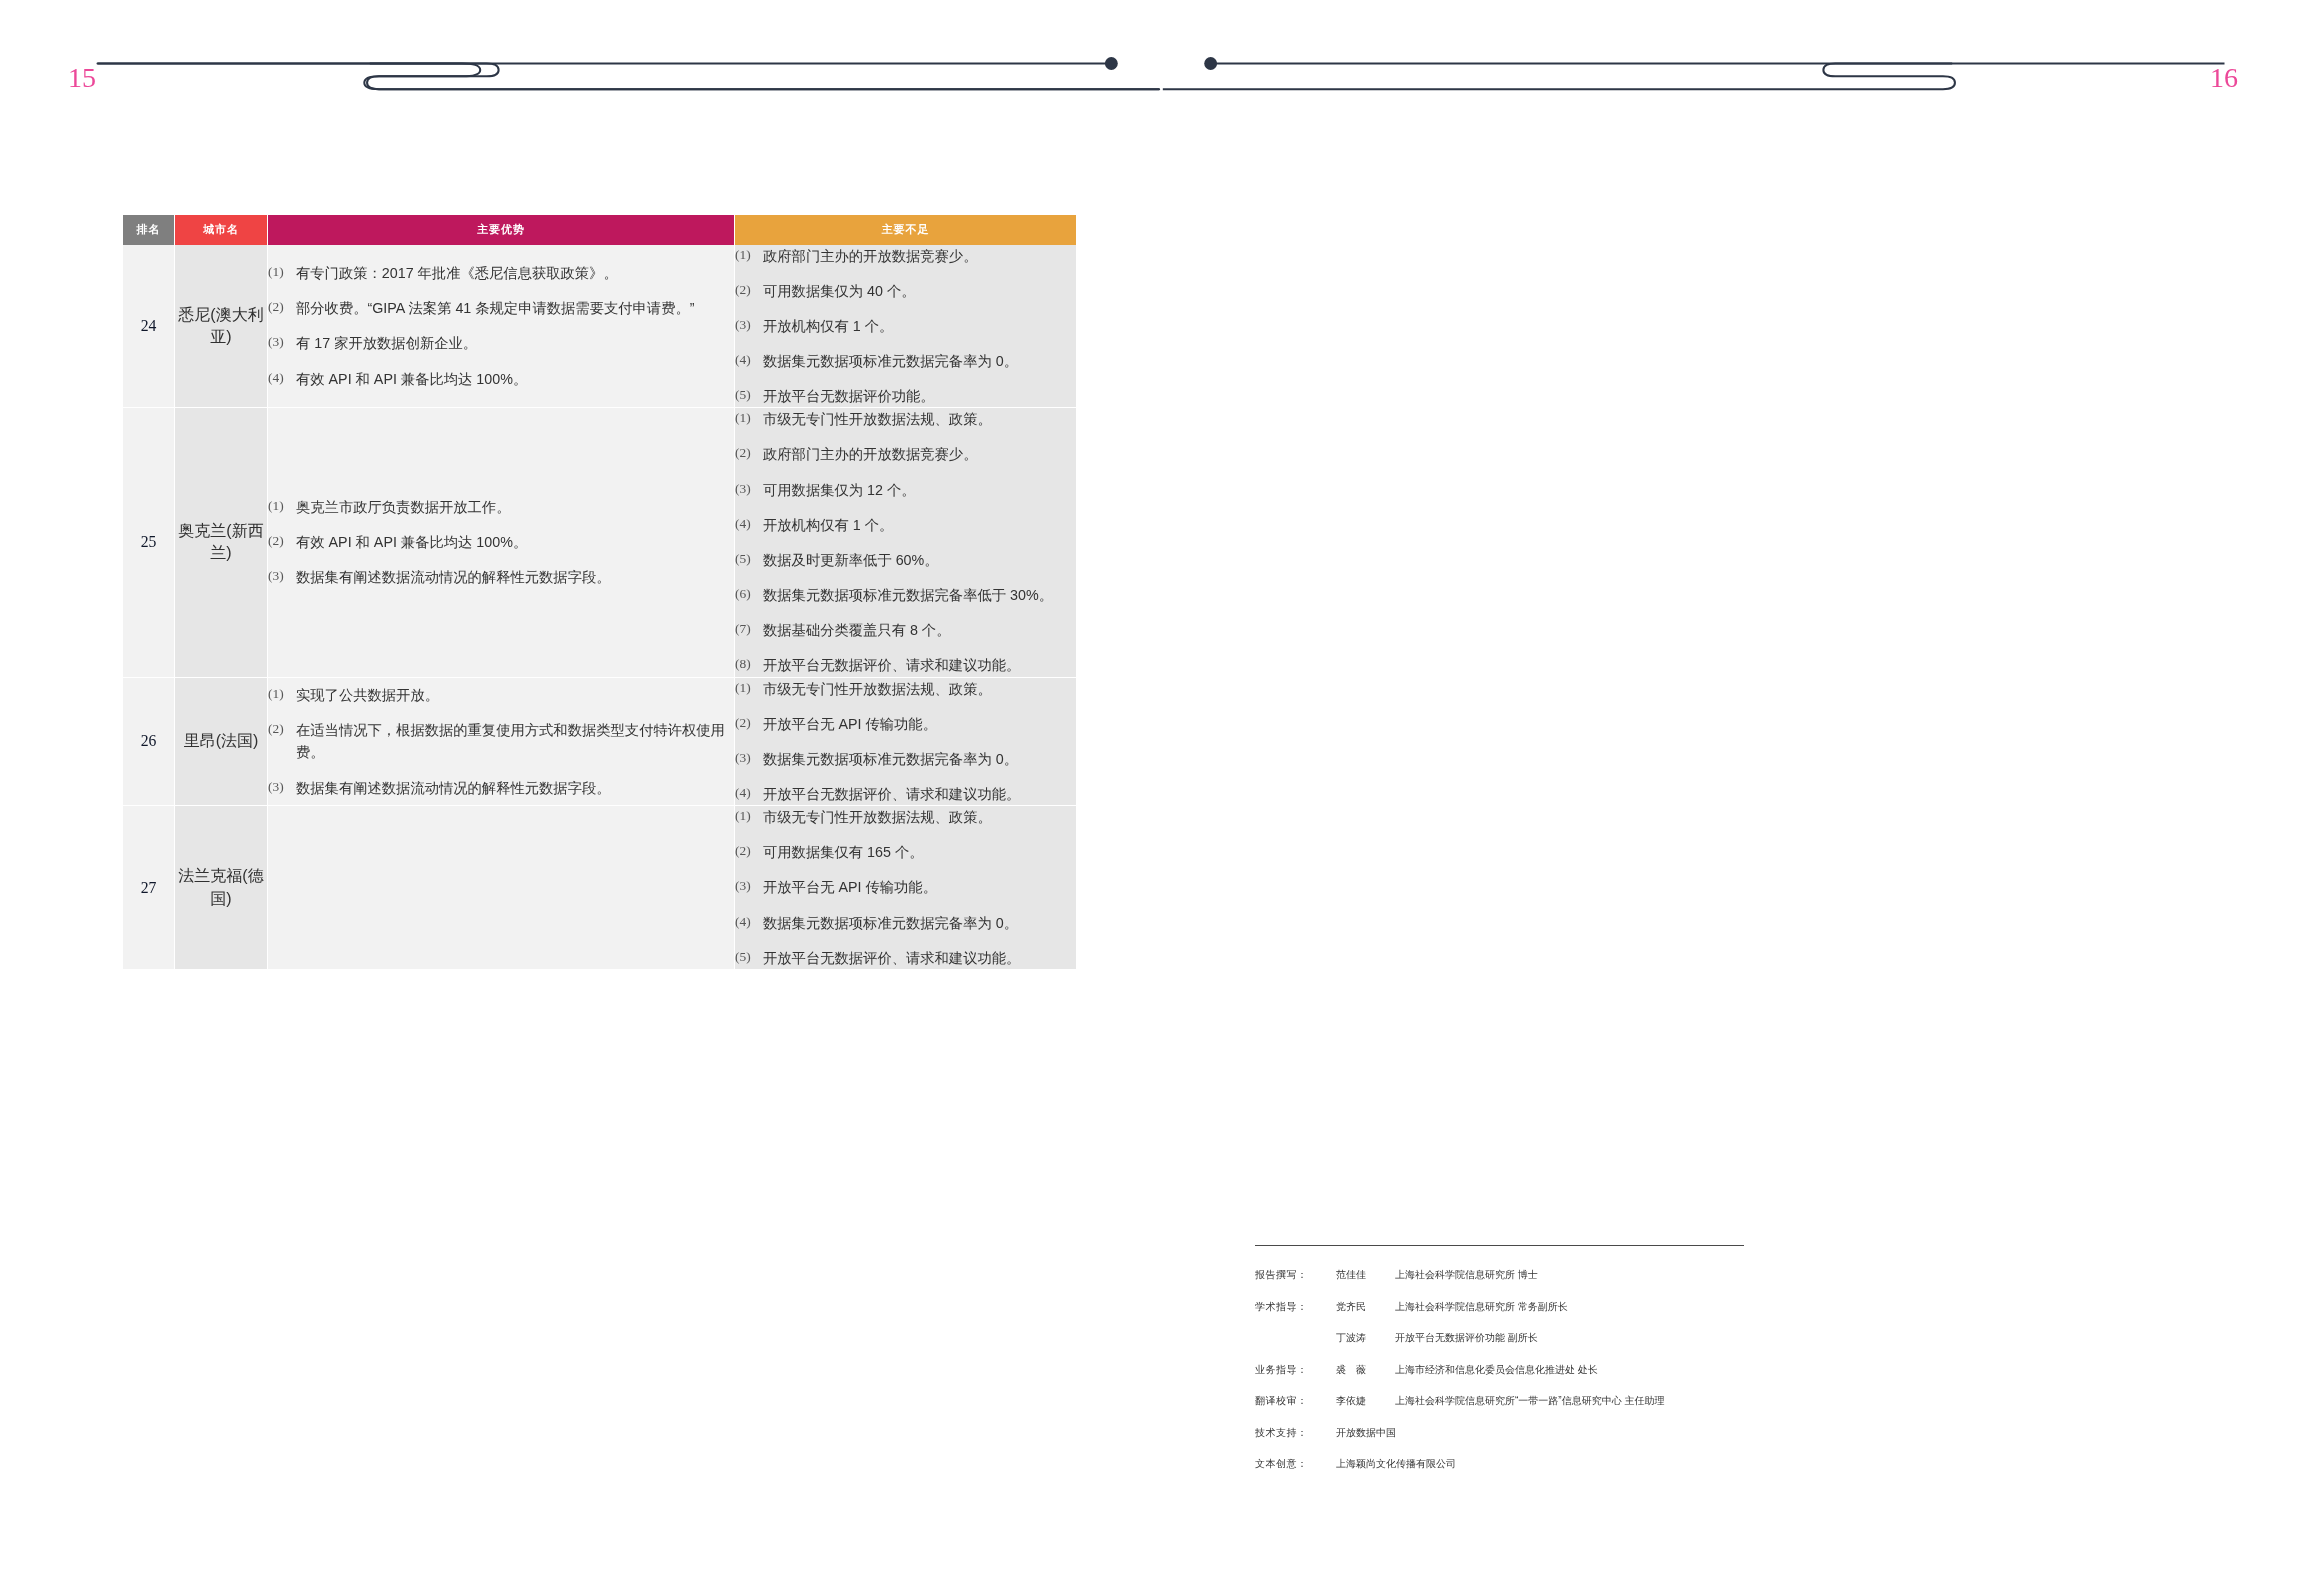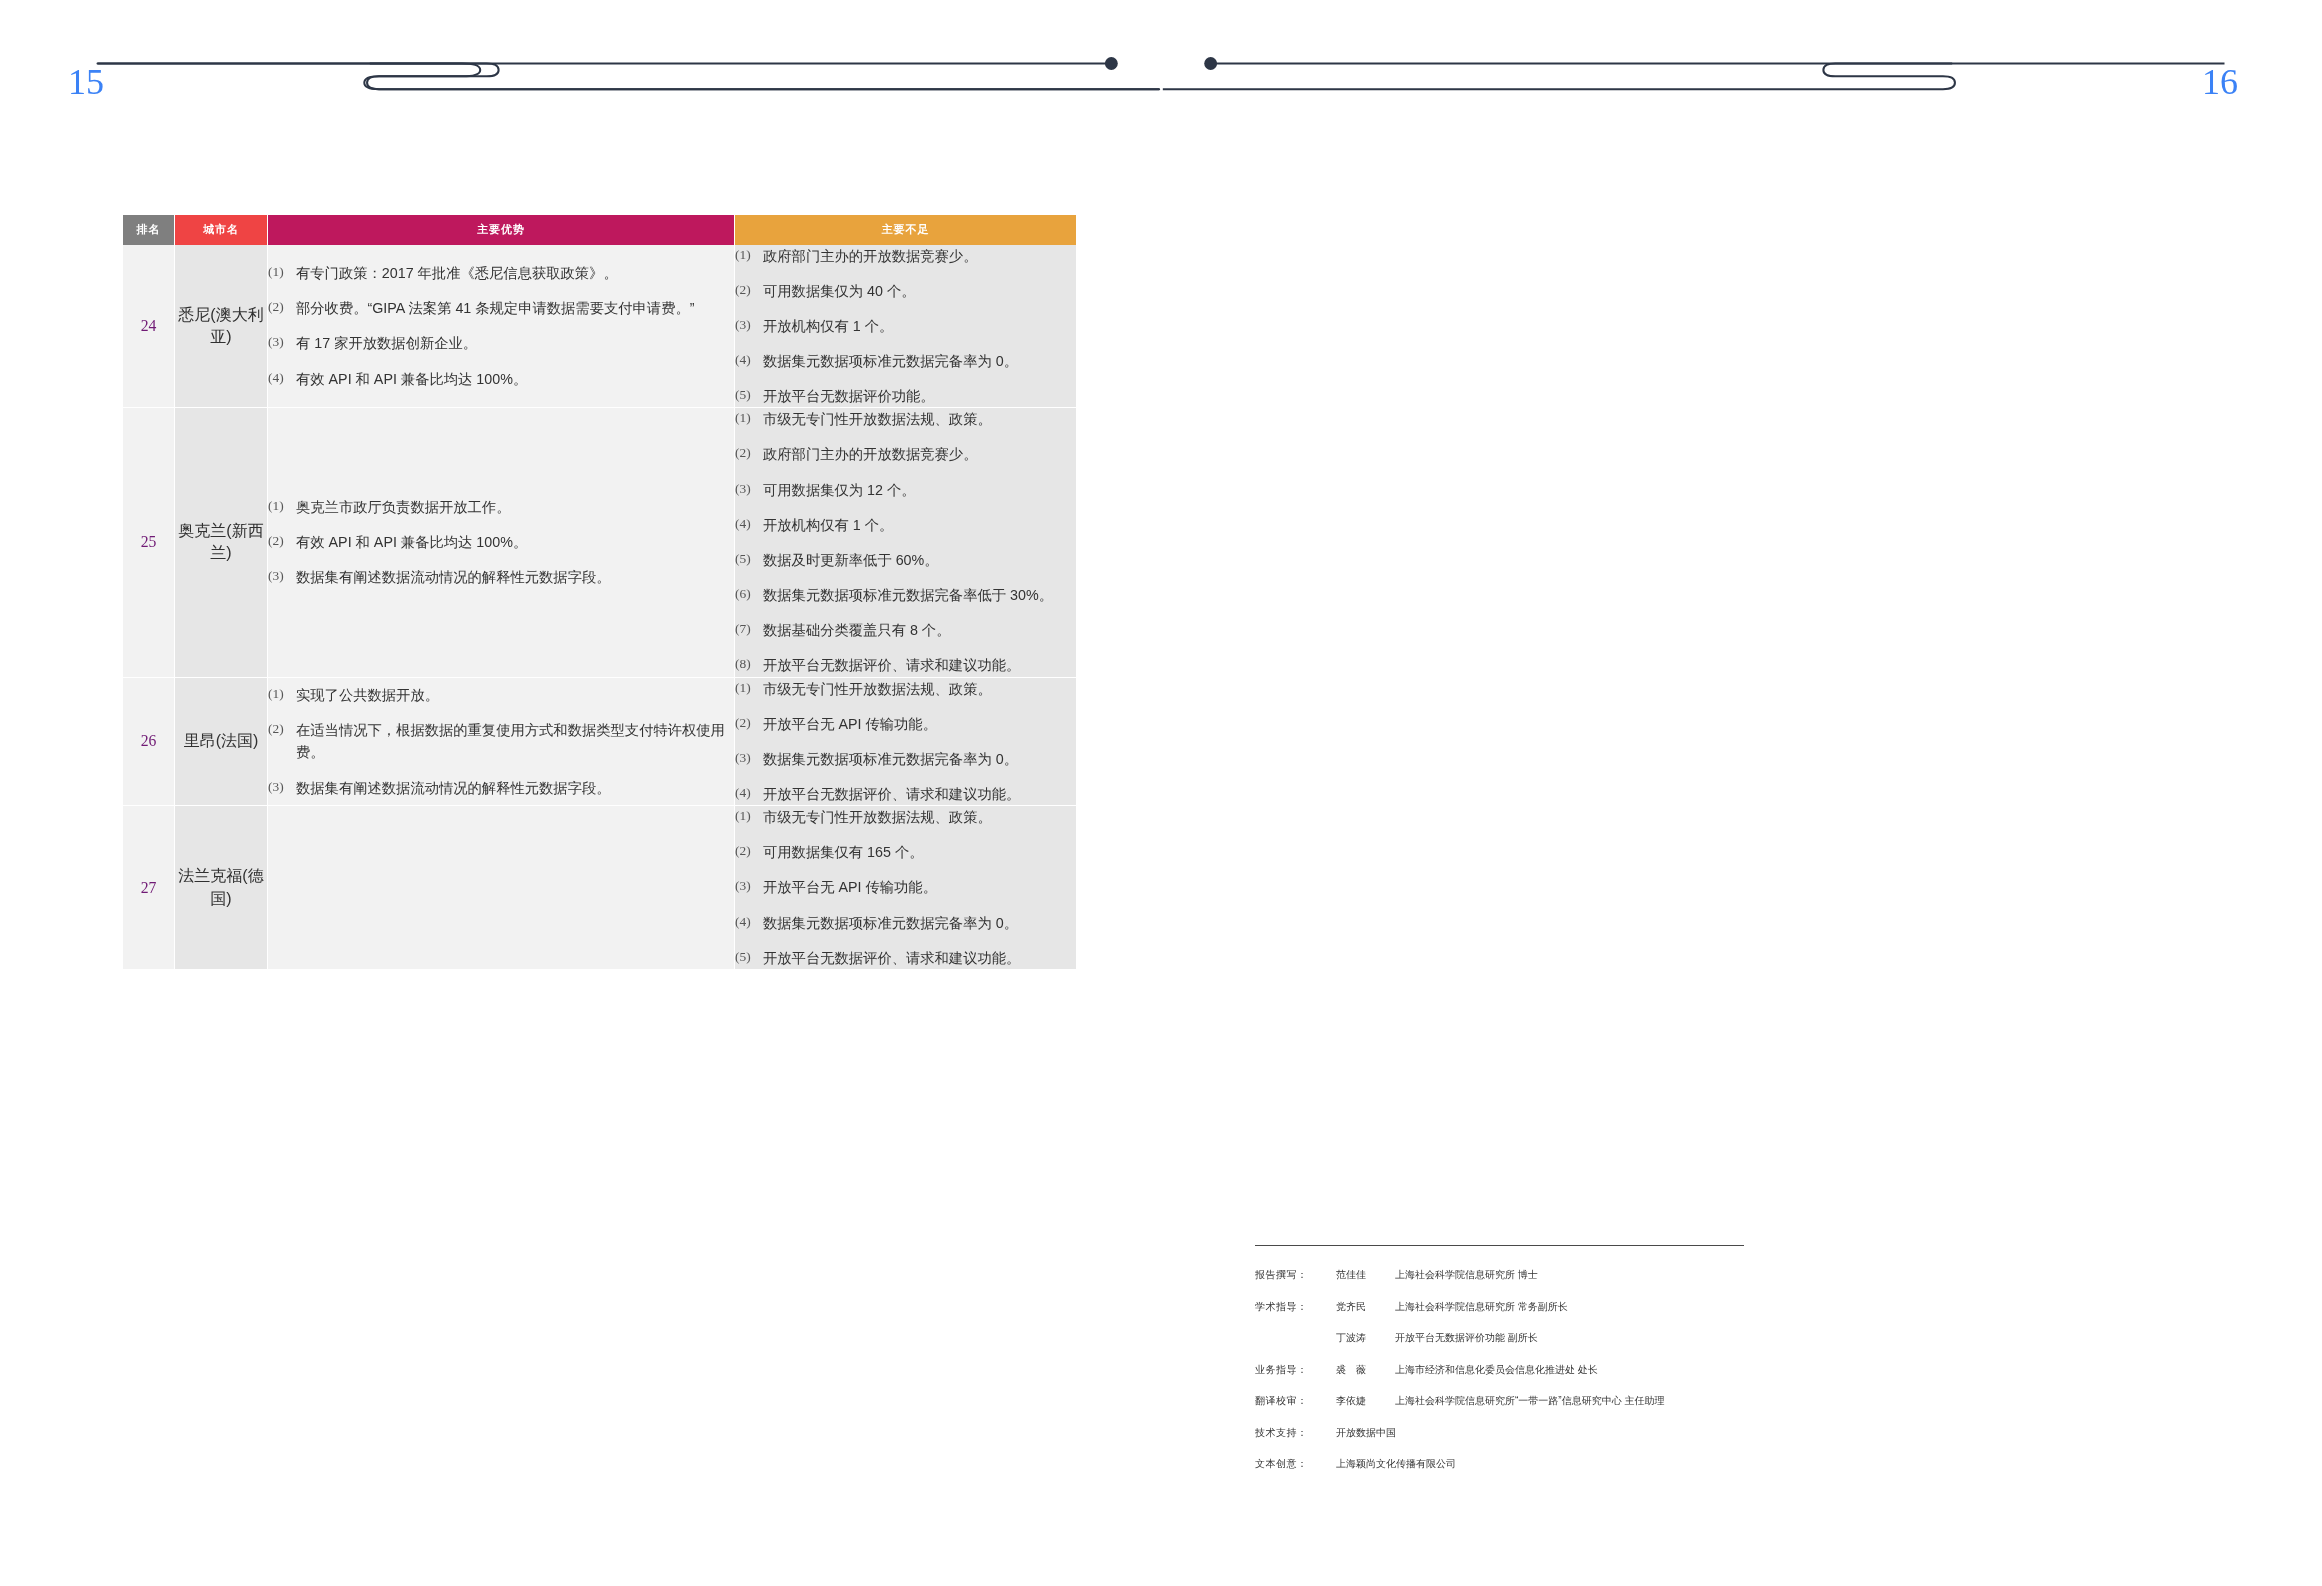--- a/index.html
+++ b/index.html
@@ -27,22 +27,22 @@
     top: 0;
     height: 138px;
   }
   .runhead.left  { left: 0;    width: 1161px; }
   .runhead.right { left: 1161px; width: 1161px; }
 
   .folio {
     position: absolute;
     top: 64px;
     font-family: "Liberation Serif", "DejaVu Serif", serif;
-    font-size: 36px;
-    color: #3b82f6;
+    font-size: 28px;
+    color: #ec4899;
     line-height: 1;
   }
   .folio.l { left: 68px; }
   .folio.r { right: 84px; }
 
   .rule-svg { position: absolute; top: 46px; left: 0; }
 
   
   .tbl-wrap {
     position: absolute;
@@ -73,21 +73,21 @@
     vertical-align: middle;
     padding: 0;
     border-right: 1.8px solid #ffffff;
     border-bottom: 1.8px solid #ffffff;
   }
   td.c-rank {
     background: #f2f2f2;
     text-align: center;
     font-family: "Liberation Serif", "DejaVu Serif", serif;
     font-size: 15.7px;
-    color: #701a75;
+    color: #0f172a;
   }
   td.c-city {
     background: #e6e6e6;
     text-align: center;
     font-size: 16px;
     color: #303030;
     line-height: 1.4;
   }
   td.c-adv {
     background: #f2f2f2;

